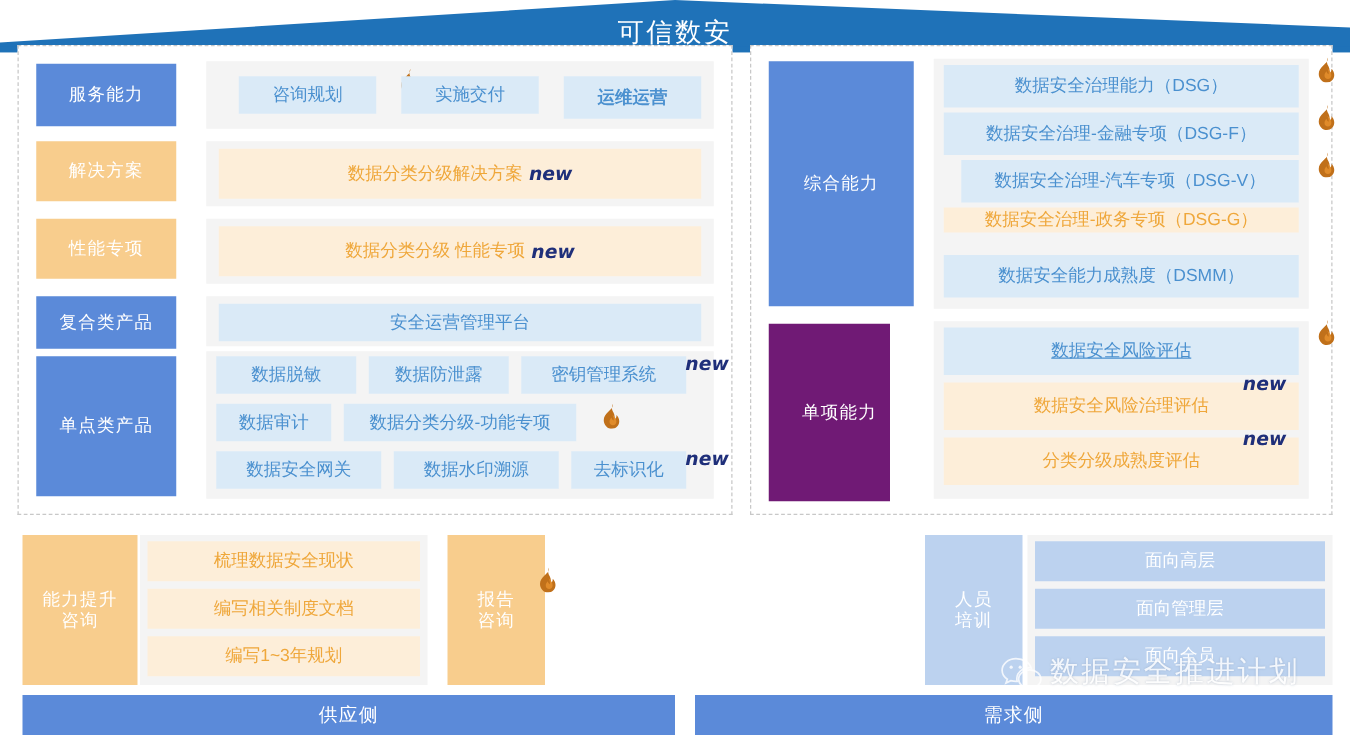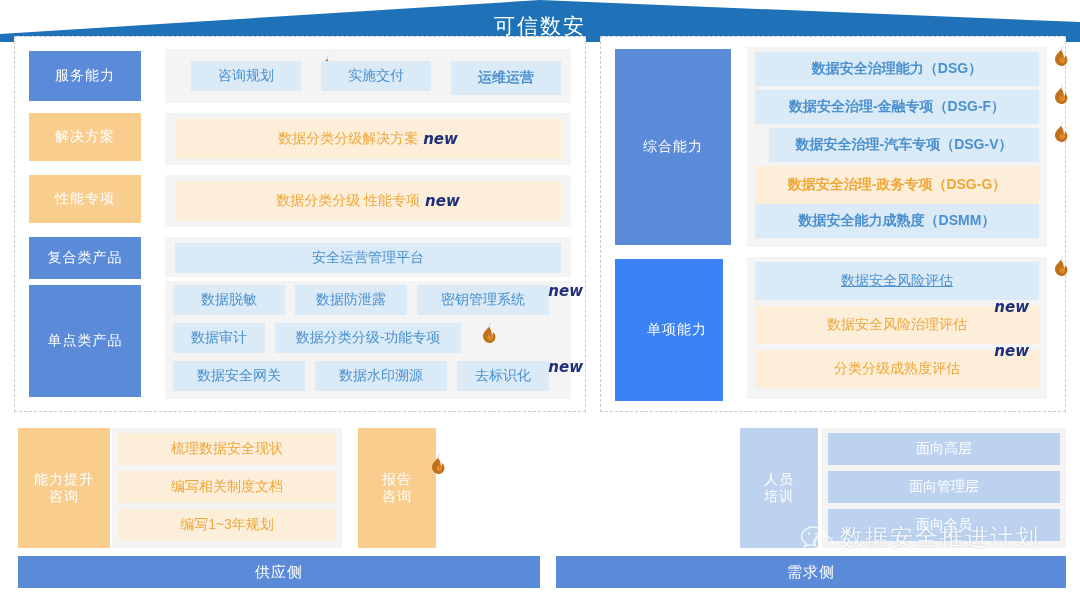--- a/index.html
+++ b/index.html
@@ -183,21 +183,21 @@
             <span>数据水印溯源</span>
           </div>
           <div class="chip chip-blue" style="position:absolute;left:292px;top:80px;width:92px;height:30px;">
             <span>去标识化</span>
             <span class="new-out" style="right:-34px;top:-3px;">new</span>
           </div>
         </div>
       </div>
     <div class="panel panel-right" id="rightPanel">
         <div class="cat cat-blue" style="position:absolute;left:14px;top:12px;width:116px;height:196px;background:#5b8ad9;">综合能力</div>
-        <div class="grp" style="position:absolute;left:146px;top:10px;width:300px;height:200px;font-weight:bold;">
+        <div class="grp" style="position:absolute;left:146px;top:10px;width:300px;height:200px;">
           <div class="chip chip-blue" style="position:absolute;left:8px;right:8px;top:5px;height:34px;">
             <span>数据安全治理能力（DSG）</span>
             <span style="position:absolute;right:-14px;top:-6px;">
               <span class="flame">
                 <svg viewBox="0 0 16 20">
                   <path d="M9.2 0C9.6 3.2 7.4 4.6 5.6 6.4 3.4 8.5 2 10.4 2 13.1 2 16.9 5 20 8.5 20c3.4 0 5.9-2.6 5.9-6 0-2.1-1-3.6-2.2-5 .1 1.6-.5 2.9-1.6 3.5.5-2.6-.3-5.1-1.6-7C8.2 4 8.6 1.8 9.2 0z" fill="#c0701a"></path>
                   <path d="M8.8 8.6c.9 1.5 1.4 3.1 1.1 4.7-.9-.4-1.5-1.3-1.7-2.3-.9 1-1.6 2.1-1.6 3.4 0 1.6 1.2 2.8 2.7 2.8 1.6 0 2.8-1.3 2.8-3 0-2-1.6-4.1-3.3-5.6z" fill="#e08b2a"></path>
                 </svg>
               </span>
             </span>
@@ -217,28 +217,28 @@
             <span>数据安全治理-汽车专项（DSG-V）</span>
             <span style="position:absolute;right:-14px;top:-6px;">
               <span class="flame">
                 <svg viewBox="0 0 16 20">
                   <path d="M9.2 0C9.6 3.2 7.4 4.6 5.6 6.4 3.4 8.5 2 10.4 2 13.1 2 16.9 5 20 8.5 20c3.4 0 5.9-2.6 5.9-6 0-2.1-1-3.6-2.2-5 .1 1.6-.5 2.9-1.6 3.5.5-2.6-.3-5.1-1.6-7C8.2 4 8.6 1.8 9.2 0z" fill="#c0701a"></path>
                   <path d="M8.8 8.6c.9 1.5 1.4 3.1 1.1 4.7-.9-.4-1.5-1.3-1.7-2.3-.9 1-1.6 2.1-1.6 3.4 0 1.6 1.2 2.8 2.7 2.8 1.6 0 2.8-1.3 2.8-3 0-2-1.6-4.1-3.3-5.6z" fill="#e08b2a"></path>
                 </svg>
               </span>
             </span>
           </div>
-          <div class="chip chip-orange" style="position:absolute;left:8px;right:8px;top:119px;height:38px;">
+          <div class="chip chip-orange" style="position:absolute;left:8px;right:8px;top:119px;height:20px;">
             <span>数据安全治理-政务专项（DSG-G）</span>
           </div>
           <div class="chip chip-blue" style="position:absolute;left:8px;right:8px;top:157px;height:34px;">
             <span>数据安全能力成熟度（DSMM）</span>
           </div>
         </div>
-        <div class="cat cat-orange" style="position:absolute;left:14px;top:222px;width:108px;height:142px;background:#3b82f6;padding-left:16px;">单项能力</div>
+        <div class="cat cat-orange" style="position:absolute;left:14px;top:222px;width:97px;height:142px;background:#701a75;padding-left:16px;">单项能力</div>
         <div class="grp" style="position:absolute;left:146px;top:220px;width:300px;height:142px;">
           <div class="chip chip-blue" style="position:absolute;left:8px;right:8px;top:5px;height:38px;text-decoration:underline;">
             <span>数据安全风险评估</span>
             <span style="position:absolute;right:-14px;top:-6px;">
               <span class="flame">
                 <svg viewBox="0 0 16 20">
                   <path d="M9.2 0C9.6 3.2 7.4 4.6 5.6 6.4 3.4 8.5 2 10.4 2 13.1 2 16.9 5 20 8.5 20c3.4 0 5.9-2.6 5.9-6 0-2.1-1-3.6-2.2-5 .1 1.6-.5 2.9-1.6 3.5.5-2.6-.3-5.1-1.6-7C8.2 4 8.6 1.8 9.2 0z" fill="#c0701a"></path>
                   <path d="M8.8 8.6c.9 1.5 1.4 3.1 1.1 4.7-.9-.4-1.5-1.3-1.7-2.3-.9 1-1.6 2.1-1.6 3.4 0 1.6 1.2 2.8 2.7 2.8 1.6 0 2.8-1.3 2.8-3 0-2-1.6-4.1-3.3-5.6z" fill="#e08b2a"></path>
                 </svg>
               </span>

